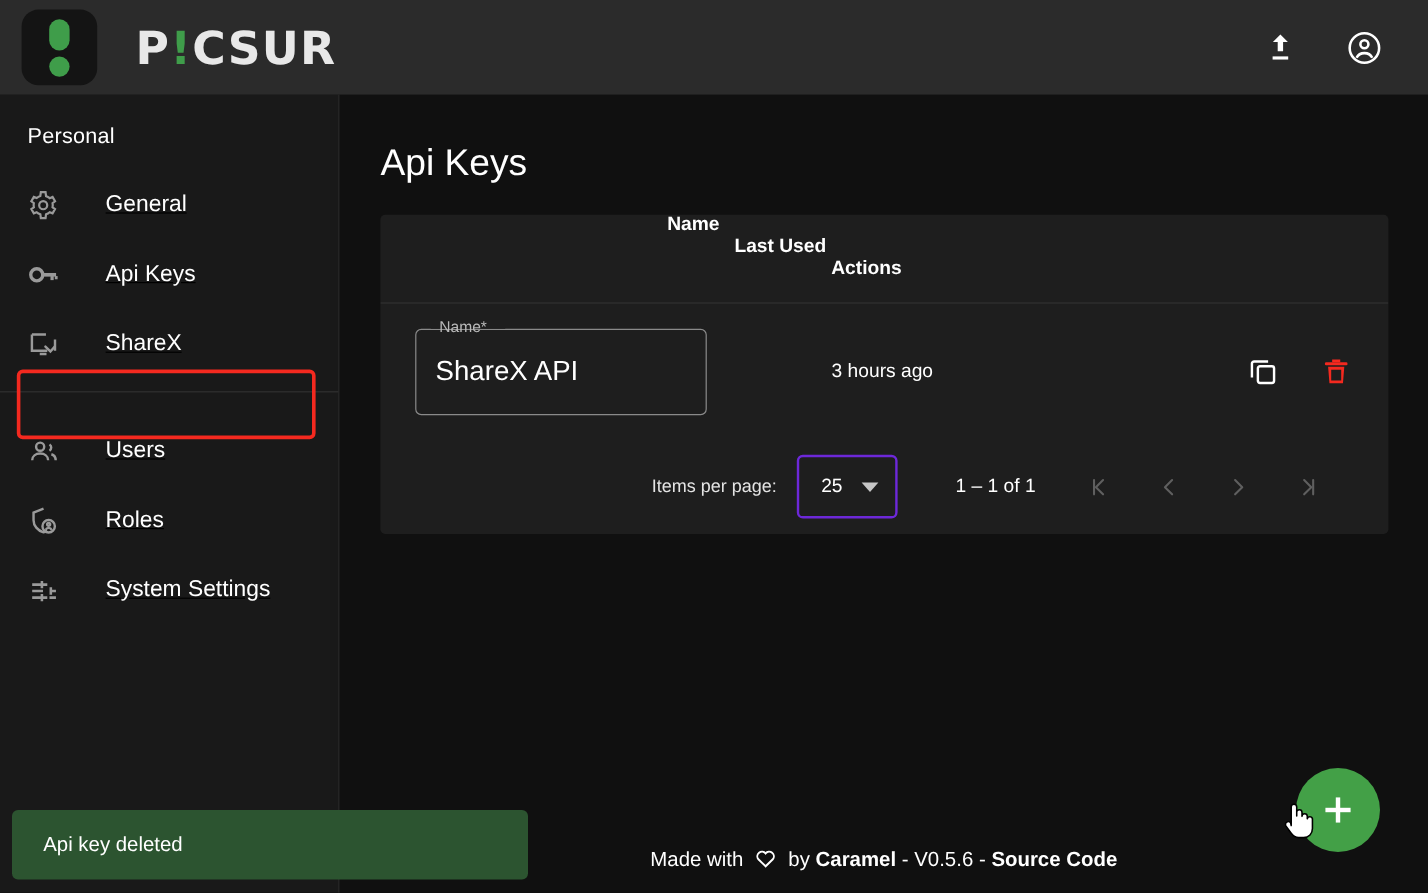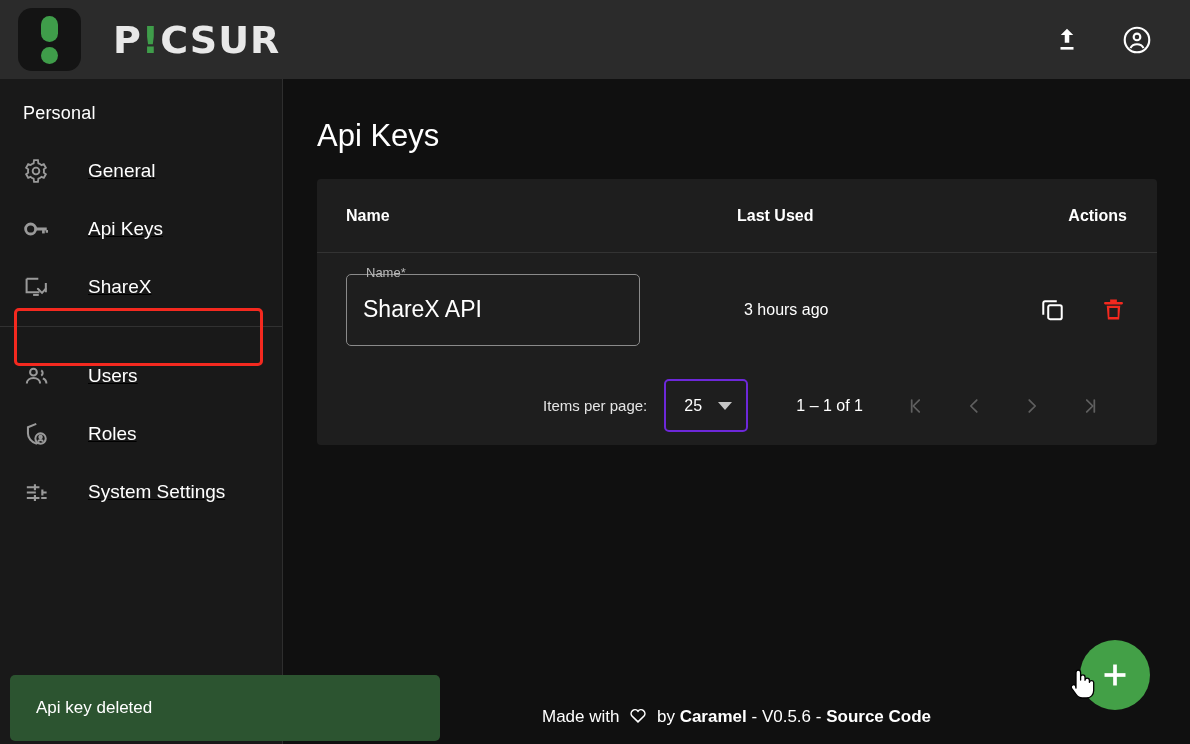--- a/index.html
+++ b/index.html
@@ -73,31 +73,31 @@
   }
   .page-title {
     color: #ffffff; font-size: 31px; margin: 39px 0 0 34px; font-weight: normal;
   }
   .card {
     position: absolute; left: 34px; top: 100px; width: 840px;
     background: #1e1e1e; border-radius: 4px; overflow: hidden;
   }
   .t-header {
     display: flex; align-items: center; height: 74px; border-bottom: 1px solid #333333;
-    color: #ffffff; font-size: 16px; font-weight: bold;
+    color: #ffffff; font-size: 16px; font-weight: bold; flex-direction: column;
   }
   .col-name { width: 420px; padding-left: 29px; }
   .col-last { width: 250px; }
   .col-actions { flex: 1; text-align: right; padding-right: 30px; }
 
   .t-row { display: flex; align-items: center; height: 113px; }
 
   
   .form-field {
-    position: relative; width: 294px; height: 72px; margin-left: 29px;
+    position: relative; width: 243px; height: 72px; margin-left: 29px;
   }
   .ff-outline {
     position: absolute; inset: 0; border: 1px solid #8a8a8a; border-radius: 5px;
   }
   .ff-notch {
     position: absolute; left: 13px; top: -1px; height: 1px; background: #1e1e1e;
     width: 62px;
   }
   .ff-label {
     position: absolute; left: 17px; top: -9px; font-size: 13px; color: #b9b9b9;
@@ -147,21 +147,21 @@
     position: absolute; left: 1080px; top: 640px; width: 70px; height: 70px;
     border-radius: 50%; background: #43a047;
     display: flex; align-items: center; justify-content: center; cursor: pointer;
   }
 
   
   .cursor { position: absolute; left: 1068px; top: 665px; pointer-events: none; }
 
   
   .snackbar {
-    position: absolute; left: 10px; top: 675px; width: 430px; height: 66px;
+    position: absolute; left: 10px; top: 675px; width: 430px; height: 58px;
     background: #2c5430; border-radius: 5px;
     display: flex; align-items: center; padding-left: 26px;
     color: #ffffff; font-size: 17px;
   }
 </style>
 </head>
 <body>
 
 <div class="app">
 

